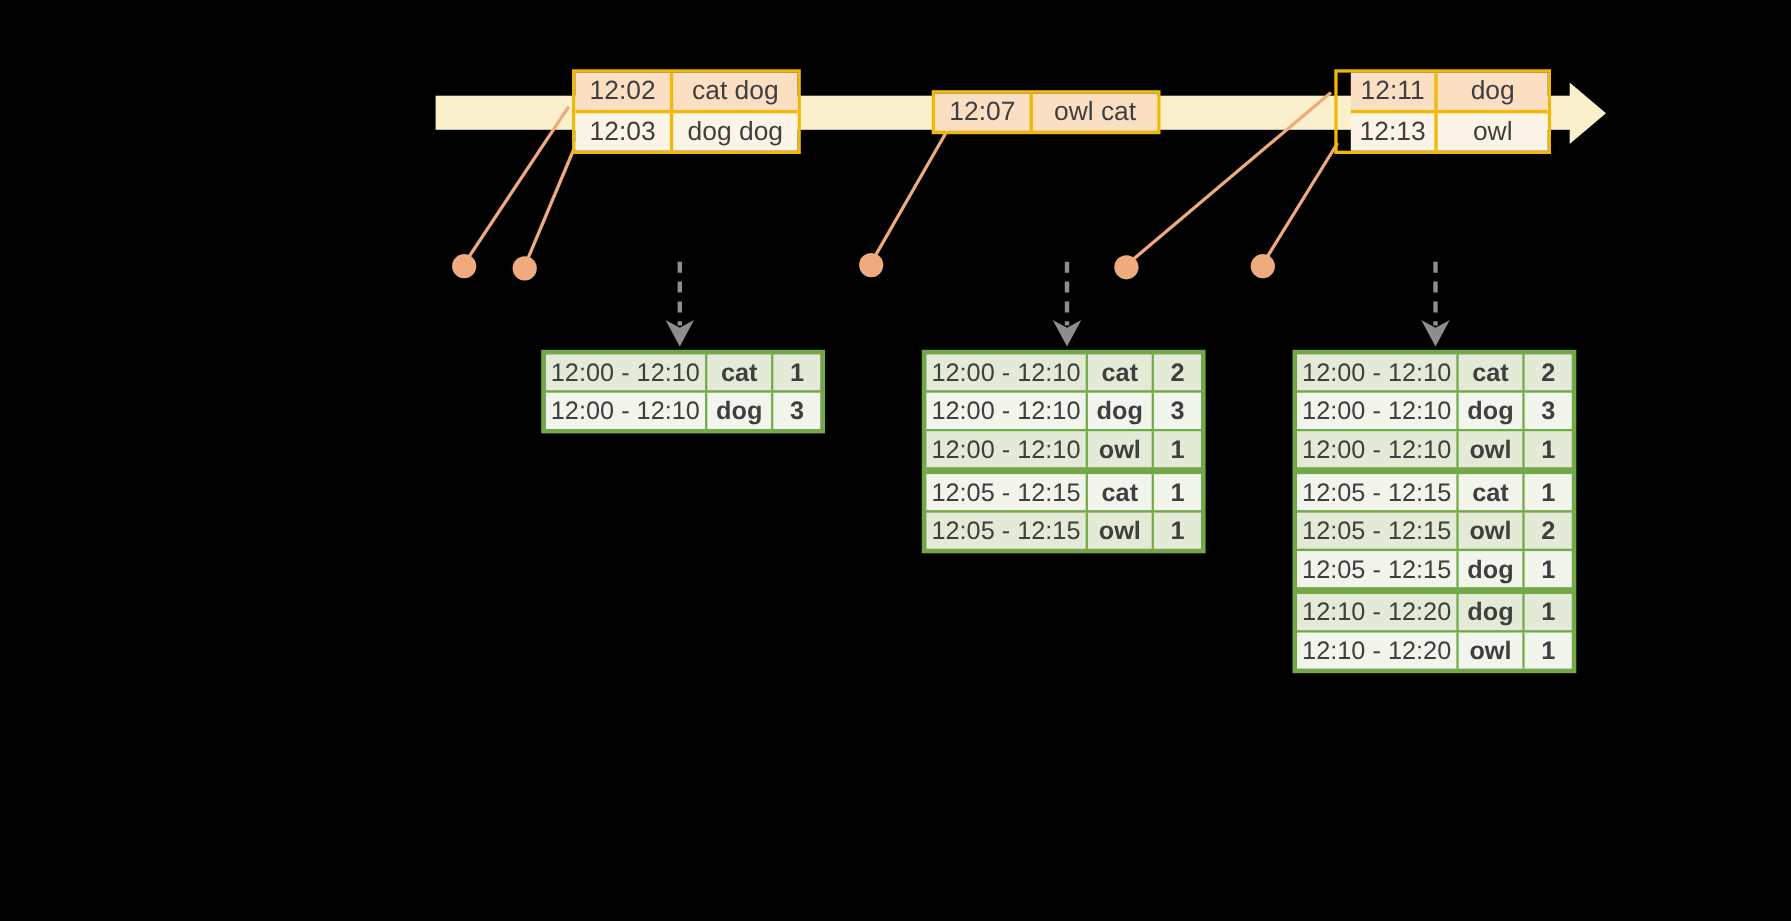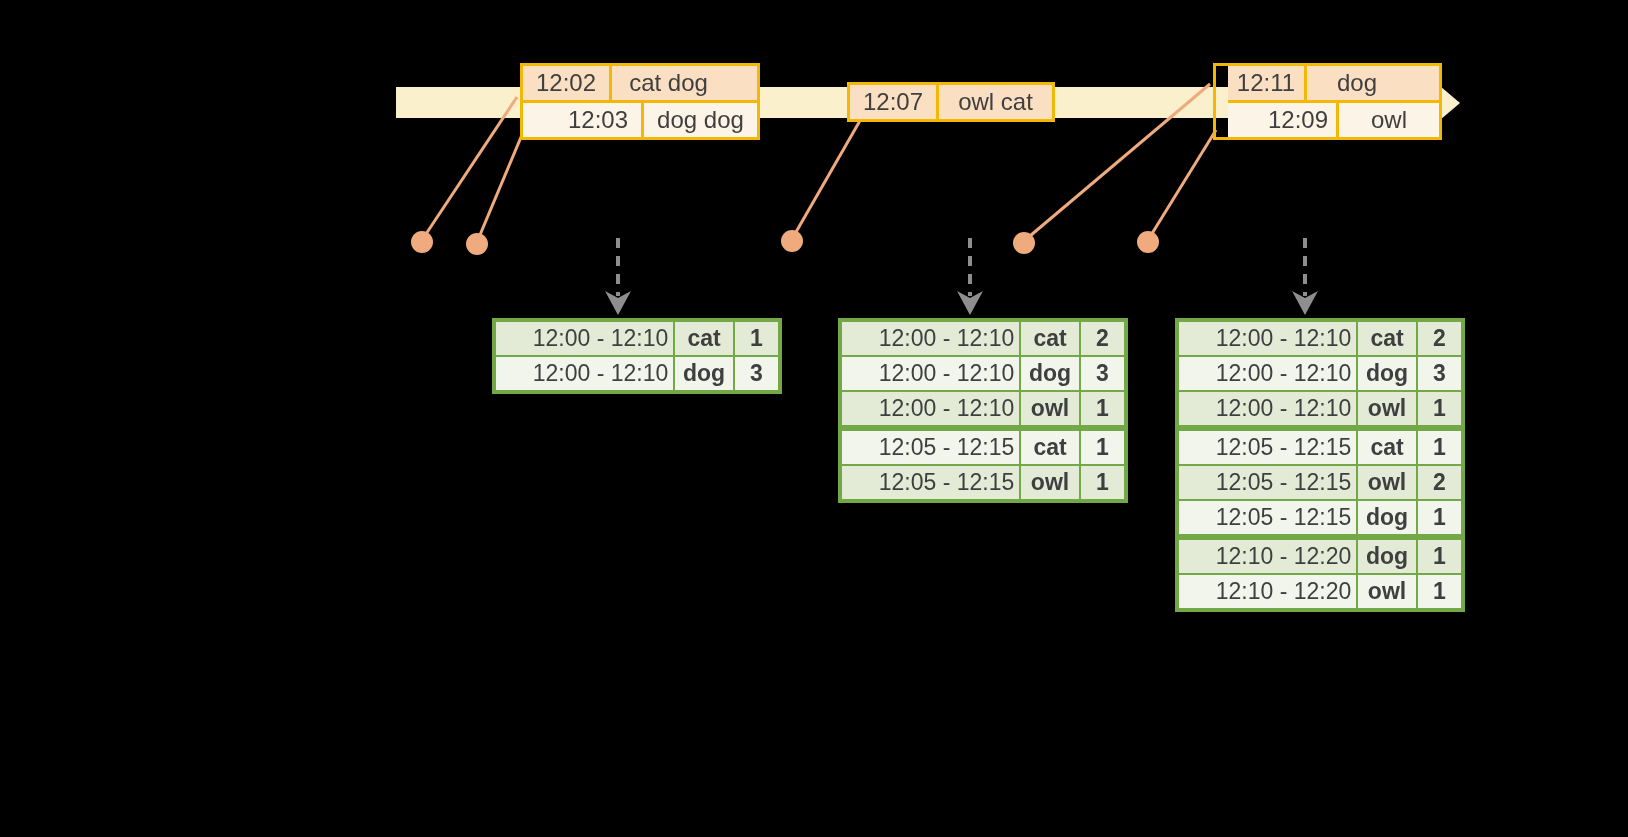--- a/index.html
+++ b/index.html
@@ -48,21 +48,20 @@
   .etable .row {
     display: grid;
     grid-template-columns: 86px 116px;
   }
   .etable-3 .row {
     grid-template-columns: 76px 103px;
     margin-left: 12px;
   }
   .etable .row + .row {
     border-top: 3px solid var(--event_border, #F3B705);
-    padding-left: 32px;
   }
   .etable .row.dark  { background: var(--event_row_dark,  #FADFC2); }
   .etable .row.light { background: var(--event_row_light, #FDF4E8); }
   .etable .cell {
     height: 34px;
     line-height: 34px;
     text-align: center;
     font-size: 24px;
     color: var(--text, #3F3F3F);
     white-space: nowrap;
@@ -76,21 +75,20 @@
   .etable-3 { left: 1213px; top: 63px; }
 
   
   .rtable {
     position: absolute;
     border: 4px solid var(--result_border, #72A845);
   }
   .rtable .row {
     display: grid;
     grid-template-columns: 145px 60px 45px;
-    padding-left: 32px;
   }
   .rtable .row + .row {
     border-top: 2px solid var(--result_border, #72A845);
   }
   .rtable .row.group-start {
     border-top-width: 6px;
   }
   .rtable .row.dark  { background: var(--result_row_dark,  #E3EBD7); }
   .rtable .row.light { background: var(--result_row_light, #F1F5EC); }
   .rtable .cell {
@@ -164,21 +162,21 @@
     </div>
 
   <div class="etable etable-3">
 
       <div class="row dark">
         <div class="cell">12:11</div>
         <div class="cell">dog</div>
       </div>
 
       <div class="row light">
-        <div class="cell">12:09</div>
+        <div class="cell">12:13</div>
         <div class="cell">owl</div>
       </div>
     </div>
 
   <div class="rtable rtable-1">
 
       <div class="row dark">
         <div class="cell">12:00 - 12:10</div>
         <div class="cell">cat</div>
         <div class="cell">1</div>

